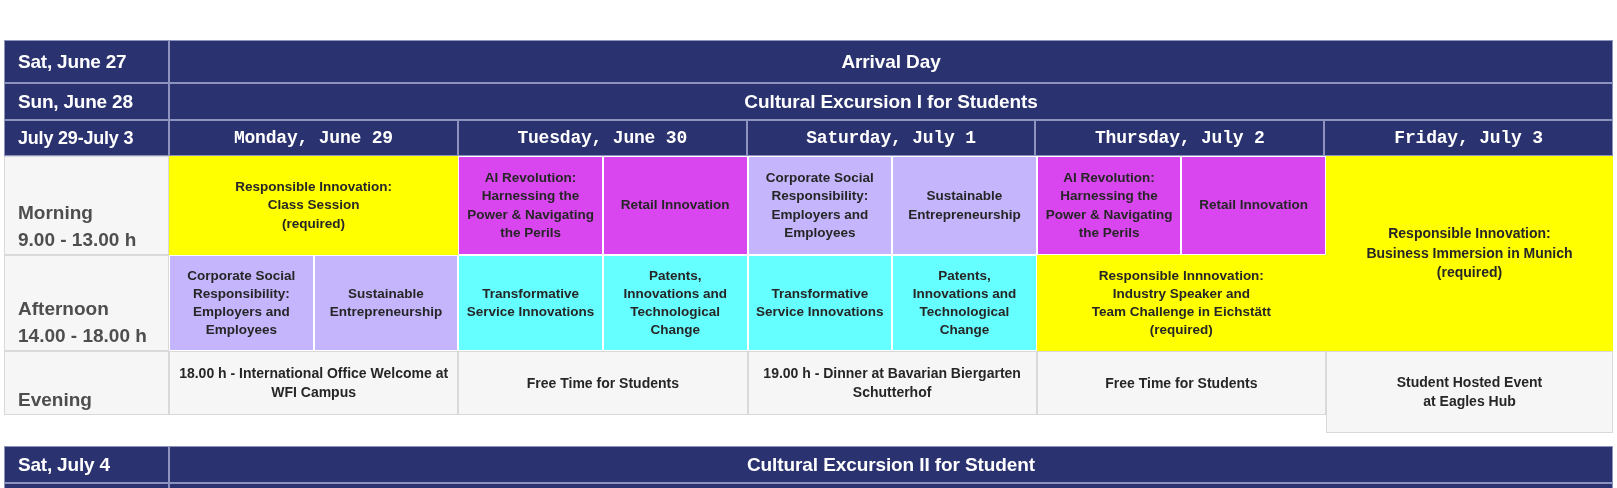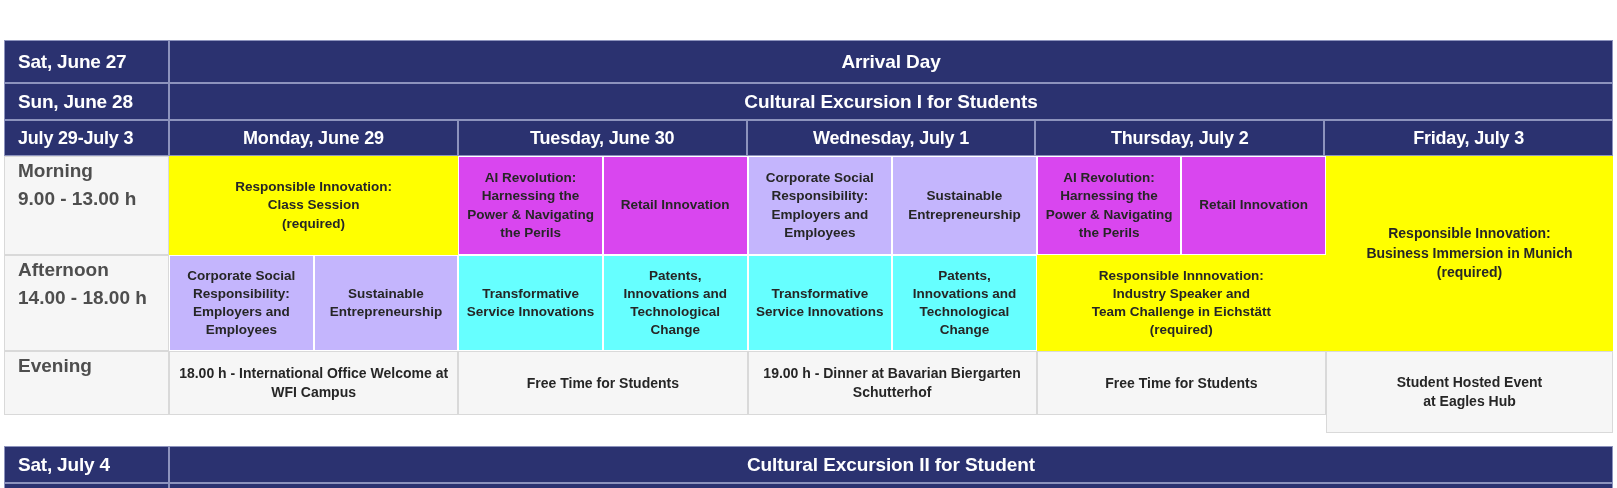--- a/index.html
+++ b/index.html
@@ -58,36 +58,37 @@
     font-size: 19px;
     letter-spacing: -0.1px;
   }
   
   .dayhdr-row { height: 36px; }
   .dayhdr-row .daylabel { font-size: 18px; }
   .dayhdr {
     flex: 1 1 0;
     font-size: 18px;
     letter-spacing: -0.2px;
+    font-family: Liberation Mono, monospace;
   }
   
   .slot-row { display: flex; width: 100%; }
   .morning-row  { height: 99px; }
   .afternoon-row{ height: 96px; }
   .evening-row  { height: 64px; }
 
   .timelabel {
     width: 165px;
     flex: 0 0 165px;
     background: #f6f6f6;
     color: #4e4e4e;
     border: 1px solid #d9d9d9;
     flex-direction: column;
     align-items: flex-start;
-    justify-content: flex-start;
+    justify-content: flex-end;
     padding-left: 13px;
     font-size: 19px;
     font-weight: bold;
     line-height: 1.45;
   }
   .timelabel .t1 { display: block; }
   .timelabel .t2 { display: block; }
 
   .daycols {
     flex: 1 1 auto;
@@ -159,21 +160,21 @@
 
   <div class="row banner-row">
     <div class="cell navy daylabel">Sun, June 28</div>
     <div class="cell navy banner-body">Cultural Excursion I for Students</div>
   </div>
 
   <div class="row dayhdr-row">
     <div class="cell navy daylabel">July 29-July 3</div>
     <div class="cell navy dayhdr">Monday, June 29</div>
     <div class="cell navy dayhdr">Tuesday, June 30</div>
-    <div class="cell navy dayhdr">Wednesday, July 1</div>
+    <div class="cell navy dayhdr">Saturday, July 1</div>
     <div class="cell navy dayhdr">Thursday, July 2</div>
     <div class="cell navy dayhdr">Friday, July 3</div>
   </div>
 
   <div class="row" style="flex:1 1 auto;">
 
     <div class="mid-stack">
 
       <div class="slot-row morning-row">
         <div class="cell timelabel">

